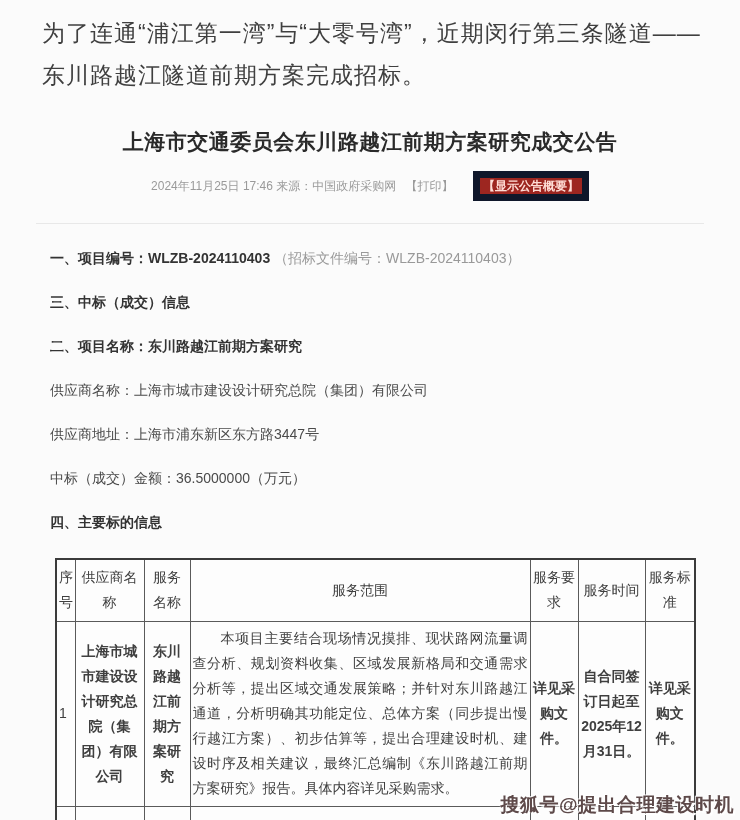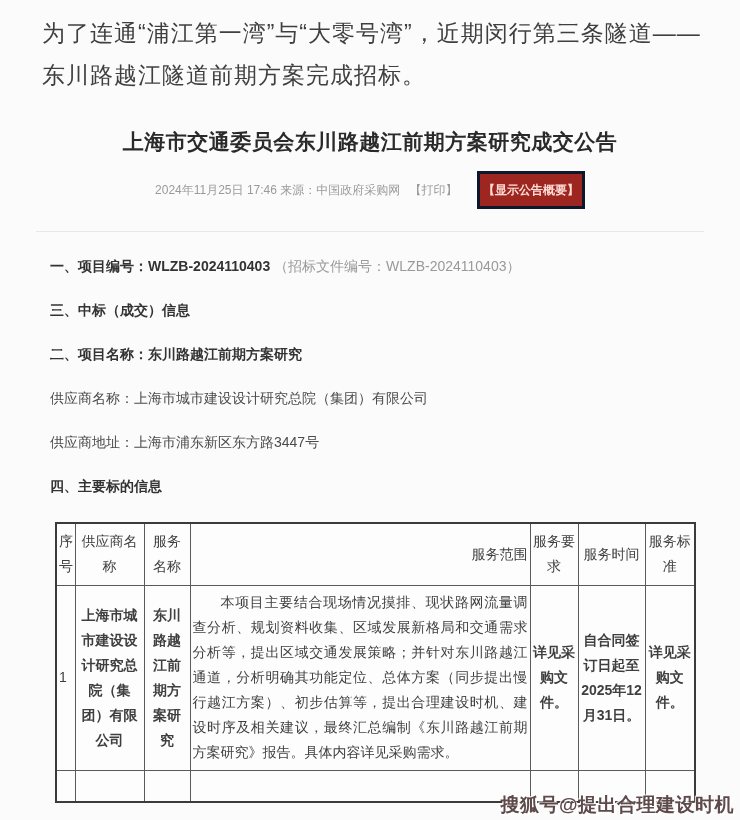--- a/index.html
+++ b/index.html
@@ -33,22 +33,22 @@
     margin-top: 15px;
     text-align: center;
     font-size: 12px;
     color: #9a9a9a;
   }
   .meta .print-link { color: #9a9a9a; margin-left: 6px; cursor: pointer; }
   .meta .badge {
     display: inline-block;
     background: #9d2620;
     color: #ffddd6;
-    border: 3px solid #0f172a;
-    padding: 8px 3px;
+    border: 7px solid #0f172a;
+    padding: 0 3px;
     margin-left: 16px;
     font-weight: 700;
     line-height: 16px;
     cursor: pointer;
   }
 
   .divider {
     border: none;
     border-top: 1px solid #e8e8e8;
     margin: 22px 36px 0 36px;
@@ -79,21 +79,21 @@
     line-height: 25px;
     vertical-align: middle;
     padding: 2px;
     word-break: break-all;
     overflow: hidden;
   }
   tr.header-row { height: 62px; }
   tr.data-row { height: 185px; }
   tr.empty-row { height: 32px; }
   th { font-weight: 400; text-align: center; }
-  th.scope-h { text-align: right; padding-left: 10px; margin-left: 8px; }
+  th.scope-h { text-align: center; padding-left: 10px; margin-left: 8px; }
   th.no-h { text-align: left; padding: 2px 1px; }
   td.no-cell { text-align: left; padding-left: 1px; }
   td.center { text-align: center; font-weight: bold; }
   td.scope-cell { text-align: justify; padding: 4px 9px; margin-top: 36px; }
   td.scope-cell .para { text-indent: 2em; margin: 0; }
 
   .watermark {
     position: absolute;
     right: 6px;
     bottom: 2px;
@@ -129,20 +129,21 @@
     </div>
 
     <div class="sec bold">三、中标（成交）信息</div>
 
     <div class="sec bold">二、项目名称：东川路越江前期方案研究</div>
 
     <div class="sec">供应商名称：上海市城市建设设计研究总院（集团）有限公司</div>
 
     <div class="sec">供应商地址：上海市浦东新区东方路3447号</div>
 
+    <div class="sec">中标（成交）金额：36.5000000（万元）</div>
 
     <div class="sec bold">四、主要标的信息</div>
   </div>
 
   <table class="award">
     <colgroup>
       <col style="width:19px">
       <col style="width:69px">
       <col style="width:46px">
       <col style="width:340px">

